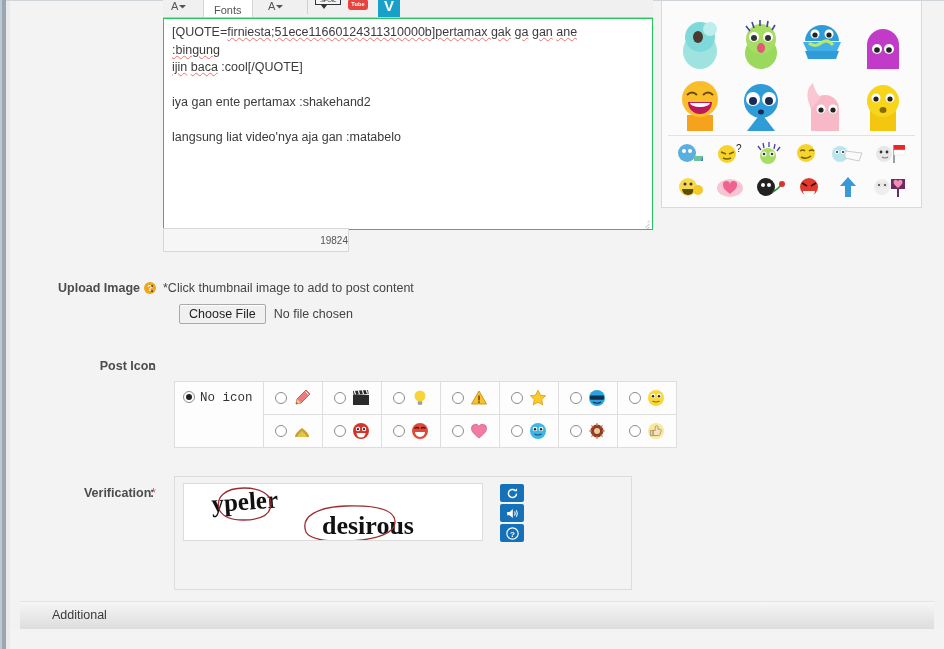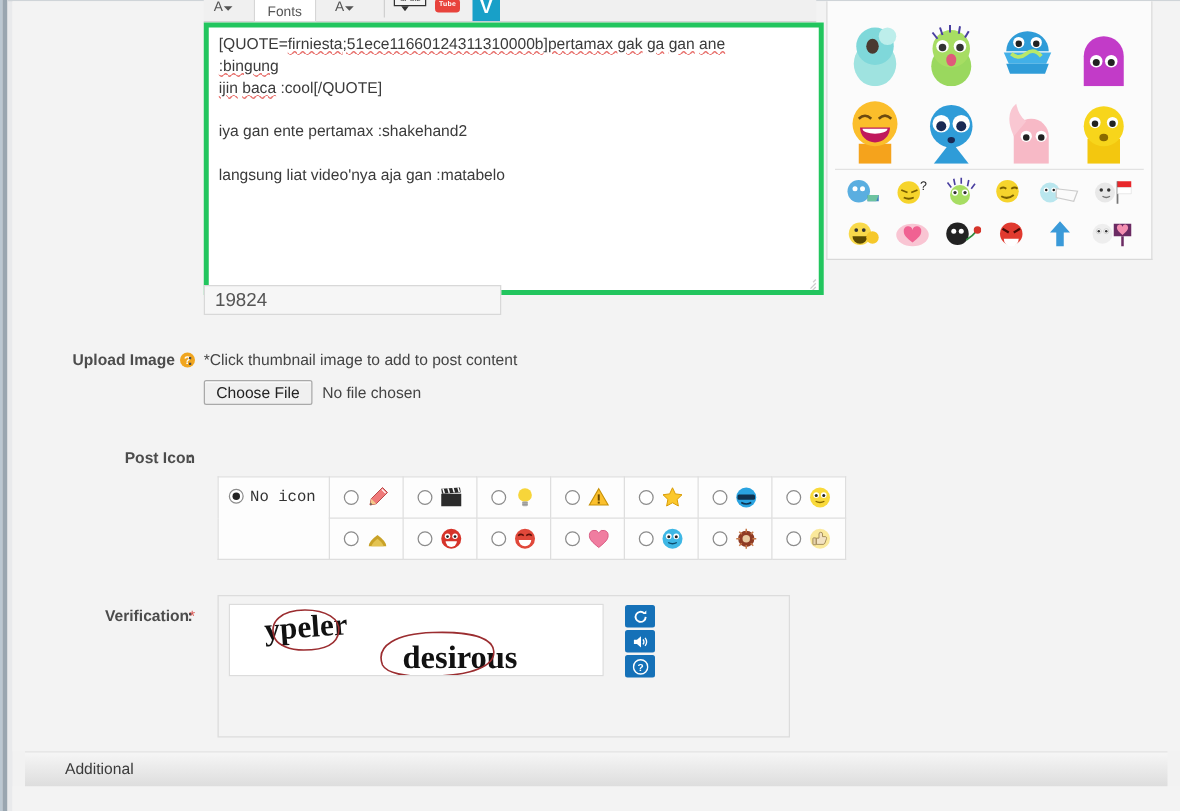--- a/index.html
+++ b/index.html
@@ -36,34 +36,34 @@
   .tb-spoil i{display:block;border:1px solid #333;font-size:6px;color:#333;
               text-align:center;line-height:7px;font-style:normal;letter-spacing:-.3px;background:#f4f4f4;}
   .tb-spoil .tail{width:0;height:0;border-left:3px solid transparent;border-right:3px solid transparent;
               border-top:4px solid #333;margin-left:6px;border-bottom:none;}
   .tb-yt{position:absolute;left:185px;top:-1px;width:20px;height:11px;background:#e8433c;
          border-radius:3px;color:#fff;font-size:5.5px;font-weight:bold;text-align:center;line-height:11px;letter-spacing:.2px;}
   .tb-vim{position:absolute;left:215px;top:-5px;width:22px;height:22px;background:#18a0c8;
           color:#fff;font-size:15px;font-weight:bold;text-align:center;line-height:22px;}
 
   .textarea-box{
-    width:472px;height:200px;border:4px solid #22c55e;background:#fff;
+    width:472px;height:200px;border:1px solid #22c55e;background:#fff;
     padding:5px 8px;box-sizing:content-box;position:relative;
     font-family:"Liberation Sans", sans-serif;font-size:12.5px;color:#3b3b3b;line-height:17.5px;
     white-space:pre-wrap;overflow:hidden;
   }
   .resize-handle{position:absolute;right:1px;bottom:1px;width:11px;height:11px;opacity:.5;}
   .resize-handle i{position:absolute;right:1px;background:#9a9a9a;height:1px;transform:rotate(-45deg);transform-origin:right bottom;}
   .sq{text-decoration:underline;text-decoration-style:wavy;text-decoration-color:#e8736f;
       text-decoration-thickness:1px;text-underline-offset:1px;}
 
   .charcount{
-    position:absolute;left:163px;top:228px;width:238px;height:24px;
+    position:absolute;left:163px;top:228px;width:186px;height:24px;
     background:#f6f6f6;border:1px solid #d8d8d8;
-    font-size:15px;color:#555;line-height:24px;padding-left:8px;box-sizing:border-box;
+    font-size:10px;color:#555;line-height:24px;padding-left:8px;box-sizing:border-box;text-align:right;
   }
 
   
   .emo-panel{
     position:absolute;left:661px;top:1px;width:261px;height:207px;
     background:#fbfbfb;border:1px solid #d9d9d9;border-top:none;
     box-sizing:border-box;overflow:hidden;
   }
   .emo-big{display:flex;justify-content:space-around;align-items:flex-end;padding:0 8px;}
   .emo-row1{height:68px;}
@@ -79,21 +79,21 @@
   .colon{position:absolute;font-weight:bold;font-size:12.5px;color:#4c4c4c;}
   .help-q{
     display:inline-block;width:12px;height:12px;border-radius:50%;
     background:#f0a51e;color:#fff;font-size:9px;font-weight:bold;
     text-align:center;line-height:12px;vertical-align:1px;margin-left:4px;
   }
   .req{color:#d9534f;font-size:12px;font-weight:normal;}
 
   
   .upload-hint{position:absolute;left:163px;top:281px;font-size:12.5px;color:#444;text-align:right;}
-  .file-ctrl{position:absolute;left:163px;top:304px;display:flex;align-items:center;}
+  .file-ctrl{position:absolute;left:179px;top:304px;display:flex;align-items:center;}
   .choose-btn{
     border:1px solid #a9a9a9;background:#f0f0f0;padding:2px 9px;
     font-size:12.5px;color:#222;font-family:"Liberation Sans",sans-serif;
     border-radius:2px;box-shadow:inset 0 1px 0 #fff;
   }
   .nofile{margin-left:8px;font-size:12.5px;color:#444;}
 
   
   .posticon-hint{position:absolute;left:163px;top:359px;font-size:12.5px;color:#444;}
   .icon-table{

